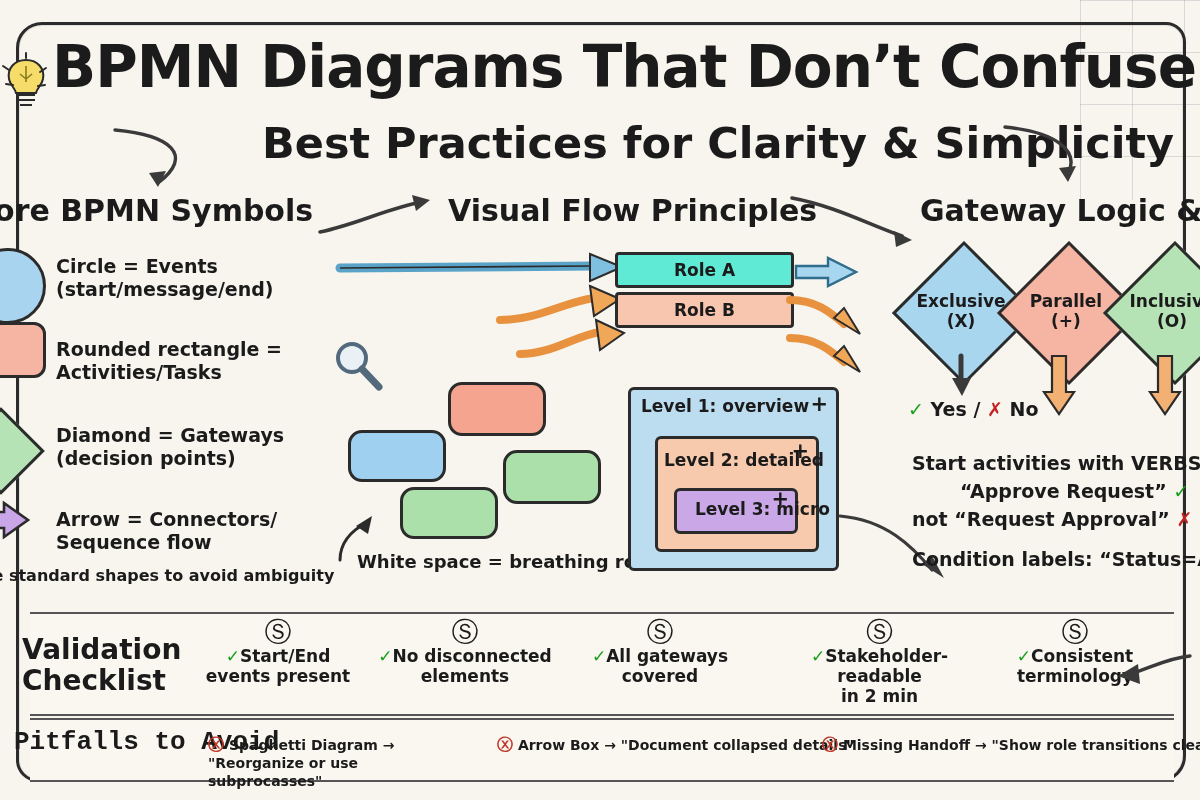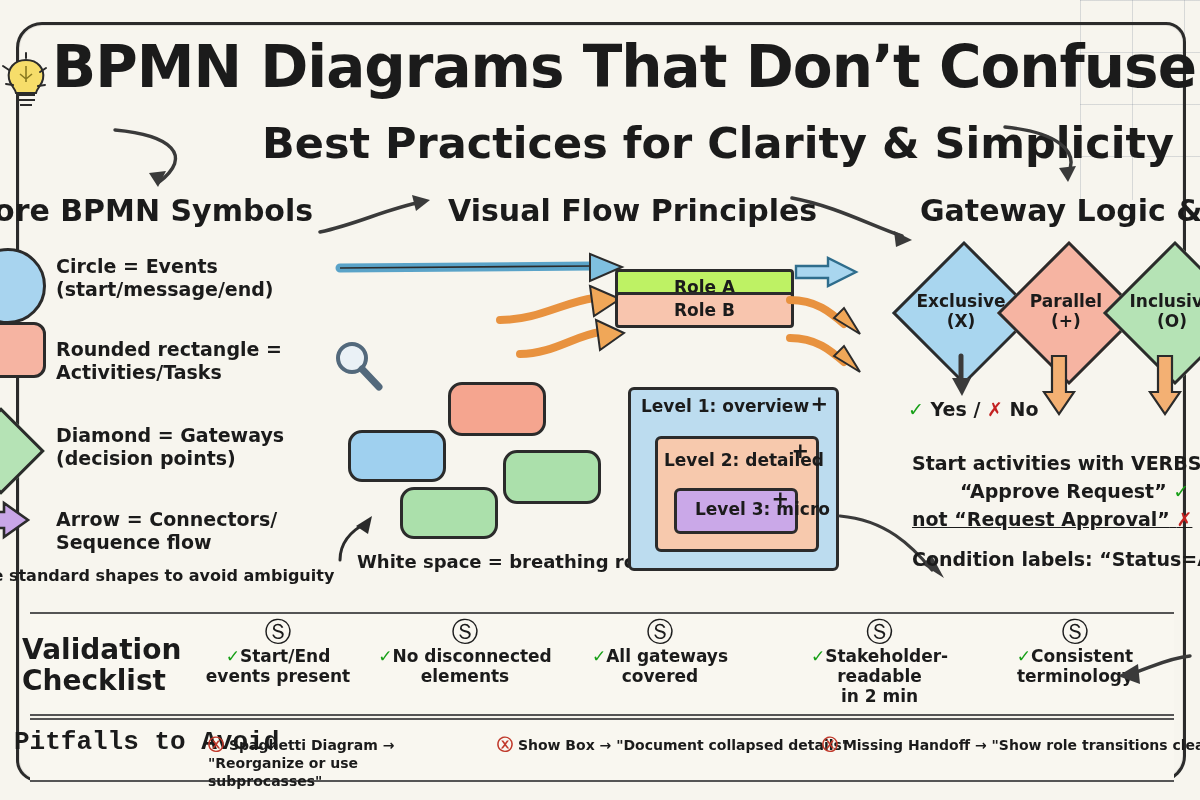--- a/index.html
+++ b/index.html
@@ -170,21 +170,21 @@
   </svg>
   <svg style="left:498px;top:288px;width:125px;height:38px;">
     <path d="M2 32 C40 32 66 14 96 10" stroke="#e8923f" stroke-width="8" fill="none" stroke-linecap="round"></path>
     <path d="M92 -2 l30 13 l-26 17 Z" fill="#f0a758" stroke="#2b2b2b" stroke-width="2"></path>
   </svg>
   <svg style="left:518px;top:322px;width:108px;height:38px;">
     <path d="M2 32 C34 32 56 14 82 10" stroke="#e8923f" stroke-width="8" fill="none" stroke-linecap="round"></path>
     <path d="M78 -2 l28 13 l-24 17 Z" fill="#f0a758" stroke="#2b2b2b" stroke-width="2"></path>
   </svg>
 
-  <div class="rolebar" style="left:615px;top:269px;width:173px;background:#bef264;">
+  <div class="rolebar" style="left:615px;top:252px;width:173px;background:#5eead4;">
     <span>Role A</span>
   </div>
   <div class="rolebar" style="left:615px;top:292px;width:173px;background:#f8c5ae;">
     <span>Role B</span>
   </div>
 
   <svg style="left:796px;top:256px;width:70px;height:32px;">
     <path d="M0 10 h32 v-8 l28 14 l-28 14 v-8 H0 Z" fill="#a9d6ef" stroke="#2f6d8c" stroke-width="2.4"></path>
   </svg>
   <svg style="left:790px;top:292px;width:78px;height:44px;">
@@ -269,21 +269,21 @@
     <span>/</span>
     <span class="bad">✗</span>
     <span>No</span>
   </div>
 
   <div class="rtext" style="left:912px;top:450px;">Start activities with VERBS:</div>
   <div class="rtext" style="left:912px;top:478px;margin-left:48px;">
     <span>“Approve Request”</span>
     <span class="ok">✓</span>
   </div>
-  <div class="rtext" style="left:912px;top:506px;text-decoration:underline;">
+  <div class="rtext" style="left:912px;top:506px;">
     <span>not “Request Approval”</span>
     <span class="bad">✗</span>
   </div>
   <div class="rtext" style="left:912px;top:546px;">Condition labels: “Status=Approved”</div>
 
   <div class="band" style="top:612px;height:100px;"></div>
   <div class="band-title" style="left:22px;top:634px;">
     <span>Validation</span><br>
     <span>Checklist</span>
   </div>
@@ -333,21 +333,21 @@
   <div class="band-title" style="left:14px;top:728px;font-size:26px;font-family:Liberation Mono, monospace;">Pitfalls to Avoid</div>
 
   <div class="pit" style="left:208px;top:735px;width:265px;">
     <span class="xc">ⓧ</span>
     <span>Spaghetti Diagram</span>
     <span>→</span>
     <span>"Reorganize or use subprocasses"</span>
   </div>
   <div class="pit" style="left:497px;top:735px;width:300px;white-space:nowrap;">
     <span class="xc">ⓧ</span>
-    <span>Show Box</span>
+    <span>Arrow Box</span>
     <span>→</span>
     <span>"Document collapsed details"</span>
   </div>
   <div class="pit" style="left:822px;top:735px;width:380px;white-space:nowrap;">
     <span class="xc">ⓧ</span>
     <span>Missing Handoff</span>
     <span>→</span>
     <span>"Show role transitions clearly"</span>
   </div>
 

